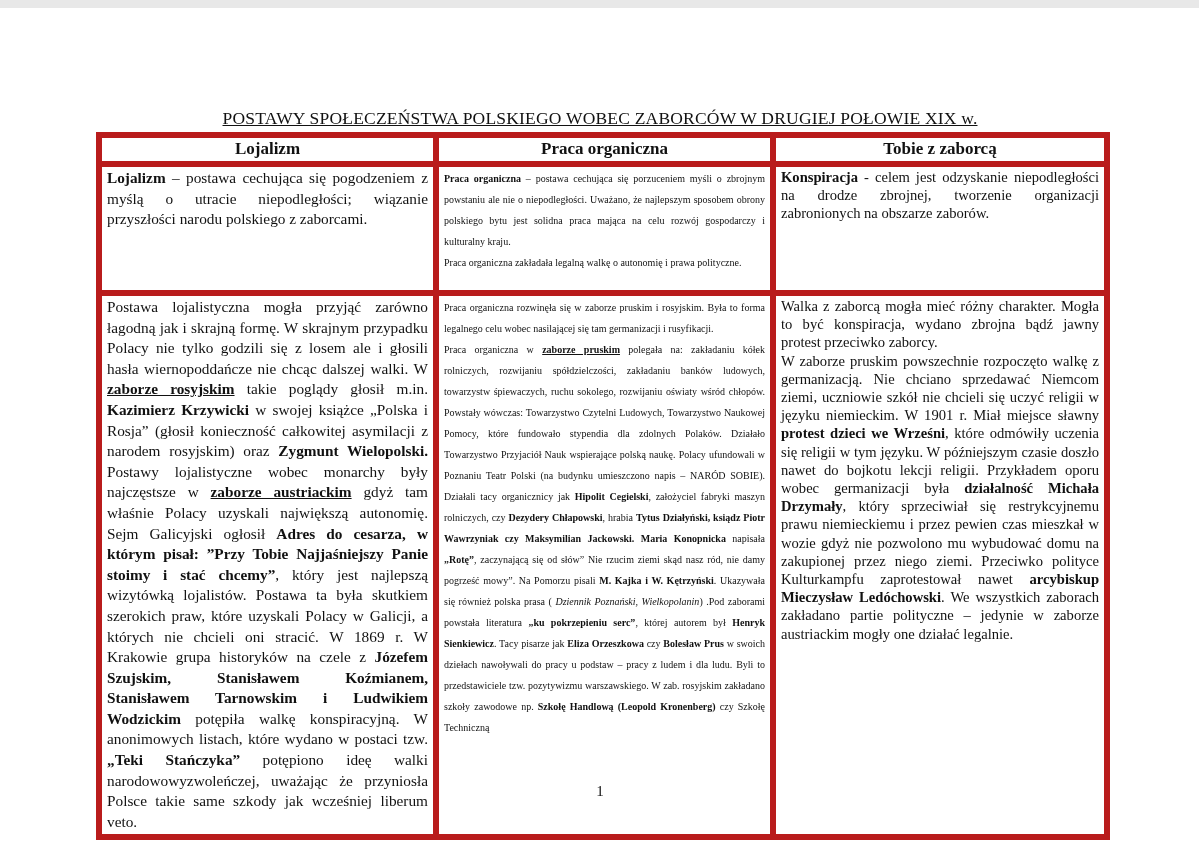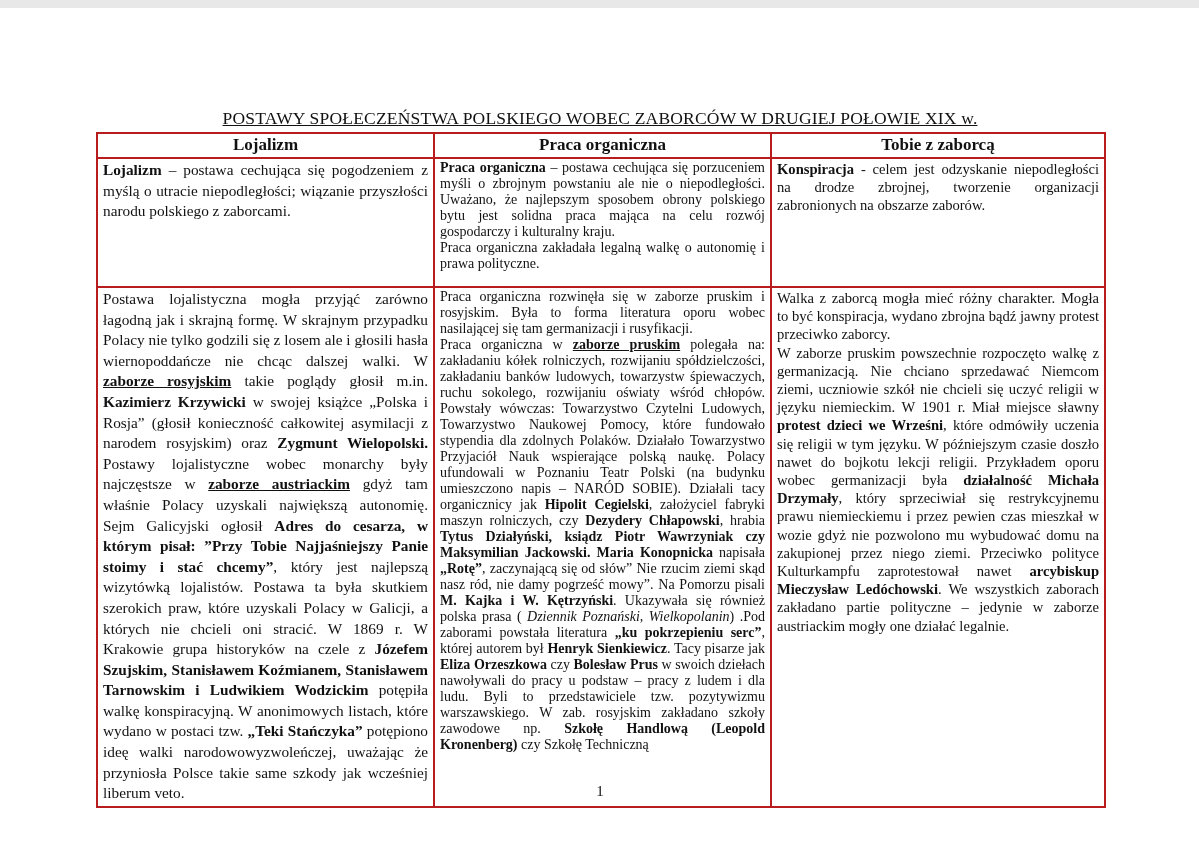--- a/index.html
+++ b/index.html
@@ -32,37 +32,37 @@
     left: 96px;
     width: 1008px;
     height: 627px;
     border-collapse: collapse;
     table-layout: fixed;
   }
   table.main-table col.c1 { width: 337px; }
   table.main-table col.c2 { width: 337px; }
   table.main-table col.c3 { width: 334px; }
   table.main-table th, table.main-table td {
-    border: 2px solid #b91c1c;
+    border: 6px solid #b91c1c;
     vertical-align: top;
     padding: 1px 5px 2px 5px;
   }
   th.col-header {
     font-size: 17px;
     font-weight: bold;
     text-align: center;
     height: 24px;
     padding: 0 4px;
     vertical-align: middle;
   }
   tr.definition-row td { height: 129px; }
   tr.detail-row td { height: 486px; }
   .cell-text { text-align: justify; }
   .cell-col1 { font-size: 15.3px; line-height: 20.6px; }
-  .cell-col2 { font-size: 14px; line-height: 16px; }
+  .cell-col2 { font-size: 10px; line-height: 21px; }
   .cell-col3 { font-size: 14.6px; line-height: 18.2px; }
   .para { text-align: justify; }
   span.b { font-weight: bold; }
   span.u { text-decoration: underline; font-weight: bold; }
   span.i { font-style: italic; }
   .page-number {
     position: absolute;
     top: 775px;
     left: 96px;
     width: 1008px;
@@ -101,21 +101,21 @@
           </td>
         <td class="cell-text cell-col3">
             <div class="para"><span class="b">Konspiracja</span><span>  -  celem  jest  odzyskanie niepodległości na drodze zbrojnej, tworzenie organizacji zabronionych na obszarze zaborów.</span></div>
           </td>
       </tr>
       <tr class="detail-row">
         <td class="cell-text cell-col1">
             <div class="para"><span>Postawa lojalistyczna mogła przyjąć zarówno łagodną jak i skrajną formę.  W skrajnym przypadku Polacy nie tylko godzili się z losem ale i głosili hasła wiernopoddańcze nie chcąc dalszej walki. W </span><span class="u">zaborze rosyjskim</span><span> takie poglądy głosił m.in. </span><span class="b">Kazimierz Krzywicki</span><span> w swojej książce „Polska i Rosja” (głosił konieczność całkowitej asymilacji z narodem rosyjskim) oraz </span><span class="b">Zygmunt Wielopolski.</span><span> Postawy lojalistyczne wobec monarchy były najczęstsze w </span><span class="u">zaborze austriackim</span><span> gdyż tam właśnie Polacy uzyskali największą autonomię. Sejm Galicyjski ogłosił </span><span class="b">Adres do cesarza, w którym pisał: ”Przy Tobie Najjaśniejszy Panie stoimy i stać chcemy”</span><span>, który jest najlepszą wizytówką lojalistów. Postawa ta była skutkiem szerokich praw, które uzyskali Polacy w Galicji, a których nie chcieli oni stracić. W 1869 r. W Krakowie grupa historyków na czele z </span><span class="b">Józefem Szujskim, Stanisławem Koźmianem, Stanisławem Tarnowskim i Ludwikiem Wodzickim</span><span> potępiła walkę konspiracyjną. W anonimowych listach, które wydano w postaci tzw. </span><span class="b">„Teki Stańczyka”</span><span> potępiono ideę walki narodowowyzwoleńczej, uważając że przyniosła Polsce takie same szkody jak wcześniej liberum veto.</span></div>
           </td>
         <td class="cell-text cell-col2">
-            <div class="para"><span>Praca organiczna rozwinęła się w zaborze pruskim i rosyjskim. Była to forma literatura oporu wobec nasilającej się tam germanizacji i rusyfikacji.</span></div>
+            <div class="para"><span>Praca organiczna rozwinęła się w zaborze pruskim i rosyjskim. Była to forma legalnego celu wobec nasilającej się tam germanizacji i rusyfikacji.</span></div>
             <div class="para"><span>Praca organiczna w </span><span class="u">zaborze pruskim</span><span> polegała na: zakładaniu kółek rolniczych, rozwijaniu spółdzielczości, zakładaniu banków ludowych, towarzystw śpiewaczych, ruchu sokolego, rozwijaniu oświaty wśród chłopów. Powstały wówczas: Towarzystwo Czytelni Ludowych, Towarzystwo Naukowej Pomocy, które fundowało stypendia dla zdolnych Polaków. Działało Towarzystwo Przyjaciół Nauk wspierające polską naukę. Polacy ufundowali w Poznaniu Teatr Polski (na budynku umieszczono napis – NARÓD SOBIE). Działali tacy organicznicy jak </span><span class="b">Hipolit Cegielski</span><span>, założyciel fabryki maszyn rolniczych, czy </span><span class="b">Dezydery Chłapowski</span><span>, hrabia </span><span class="b">Tytus Działyński, ksiądz Piotr Wawrzyniak czy Maksymilian Jackowski. Maria Konopnicka</span><span> napisała </span><span class="b">„Rotę”</span><span>, zaczynającą się od słów” Nie rzucim ziemi skąd nasz ród, nie damy pogrześć mowy”. Na Pomorzu pisali </span><span class="b">M. Kajka i W. Kętrzyński</span><span>. Ukazywała się również polska prasa ( </span><span class="i">Dziennik Poznański, Wielkopolanin</span><span>) .Pod zaborami powstała literatura </span><span class="b">„ku pokrzepieniu serc”</span><span>, której autorem był </span><span class="b">Henryk Sienkiewicz</span><span>. Tacy pisarze jak </span><span class="b">Eliza Orzeszkowa</span><span> czy </span><span class="b">Bolesław Prus</span><span> w swoich dziełach nawoływali do pracy u podstaw – pracy z ludem i dla ludu. Byli to przedstawiciele tzw. pozytywizmu warszawskiego. W zab. rosyjskim zakładano szkoły zawodowe np. </span><span class="b">Szkołę Handlową</span><span> </span><span class="b">(Leopold Kronenberg)</span><span> czy Szkołę Techniczną</span></div>
           </td>
         <td class="cell-text cell-col3">
             <div class="para"><span>Walka z zaborcą mogła mieć różny charakter. Mogła to być konspiracja, wydano zbrojna bądź jawny protest przeciwko zaborcy.</span></div>
             <div class="para"><span>W zaborze pruskim powszechnie rozpoczęto walkę z germanizacją. Nie chciano sprzedawać Niemcom ziemi, uczniowie szkół nie chcieli się uczyć religii w języku niemieckim. W 1901 r. Miał miejsce sławny </span><span class="b">protest dzieci we Wrześni</span><span>, które odmówiły uczenia się religii w tym języku. W późniejszym czasie doszło nawet do bojkotu lekcji religii. Przykładem oporu wobec germanizacji była </span><span class="b">działalność Michała Drzymały</span><span>, który sprzeciwiał się restrykcyjnemu prawu niemieckiemu i przez pewien czas mieszkał w wozie gdyż nie pozwolono mu wybudować domu na zakupionej przez niego ziemi. Przeciwko polityce Kulturkampfu zaprotestował nawet </span><span class="b">arcybiskup Mieczysław Ledóchowski</span><span>. We wszystkich zaborach zakładano partie polityczne – jedynie w zaborze austriackim mogły one działać legalnie.</span></div>
           </td>
       </tr>
     </tbody>
   </table>
 

